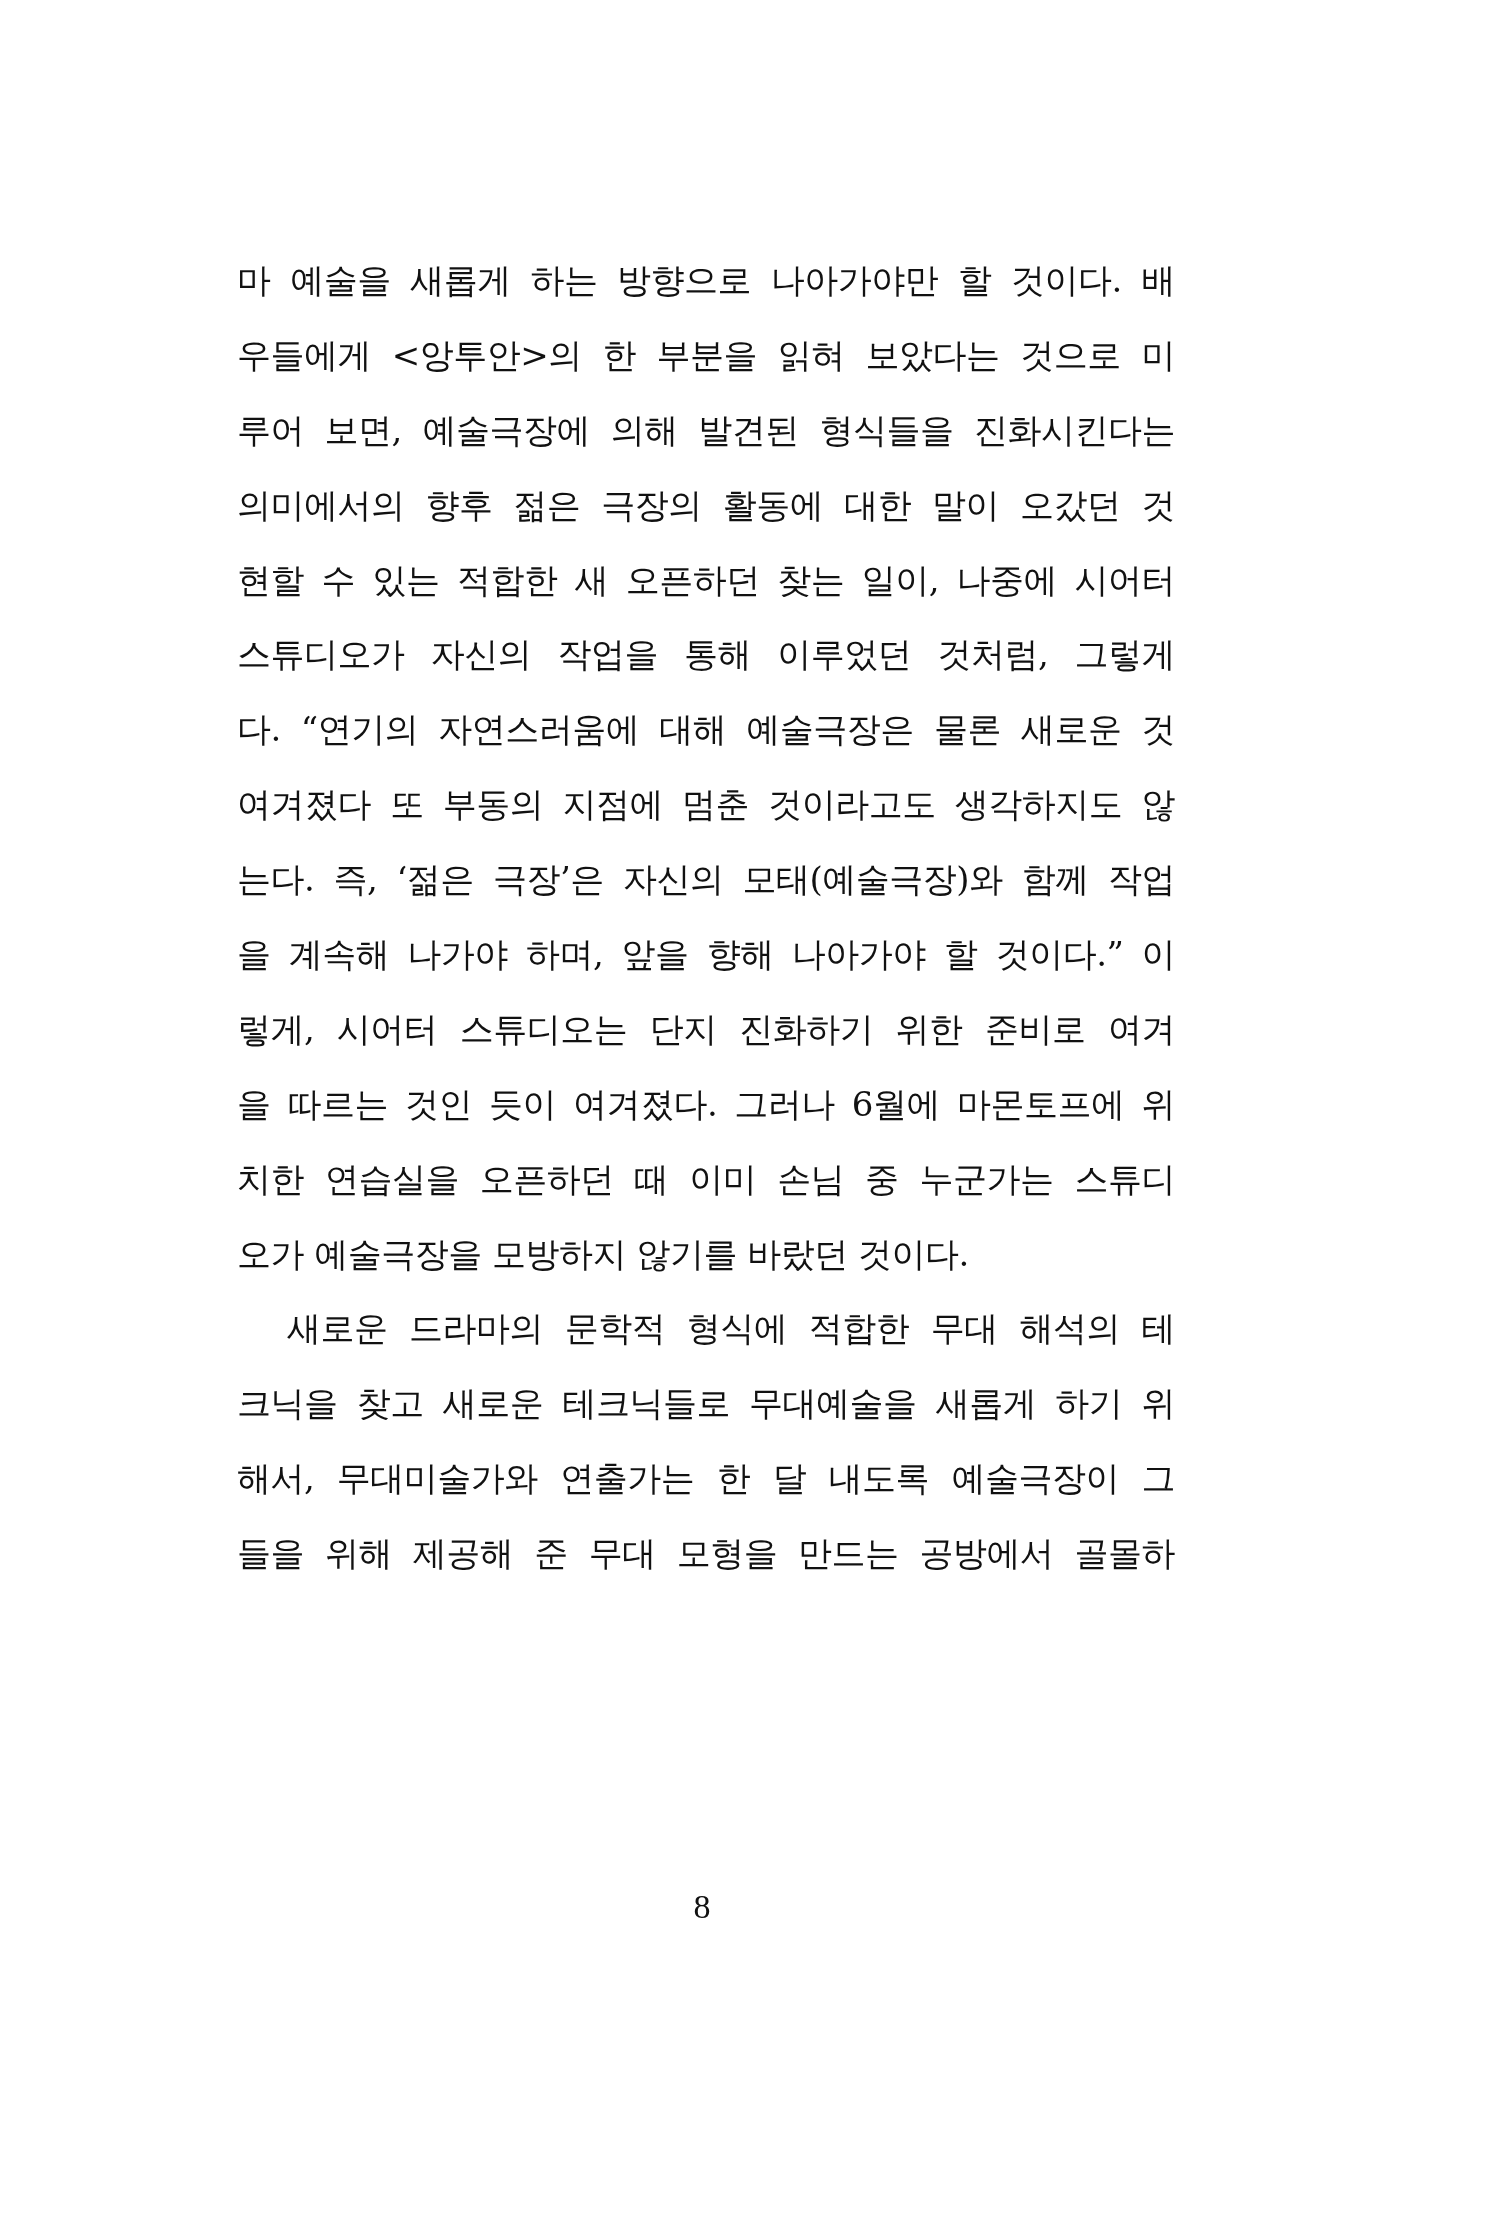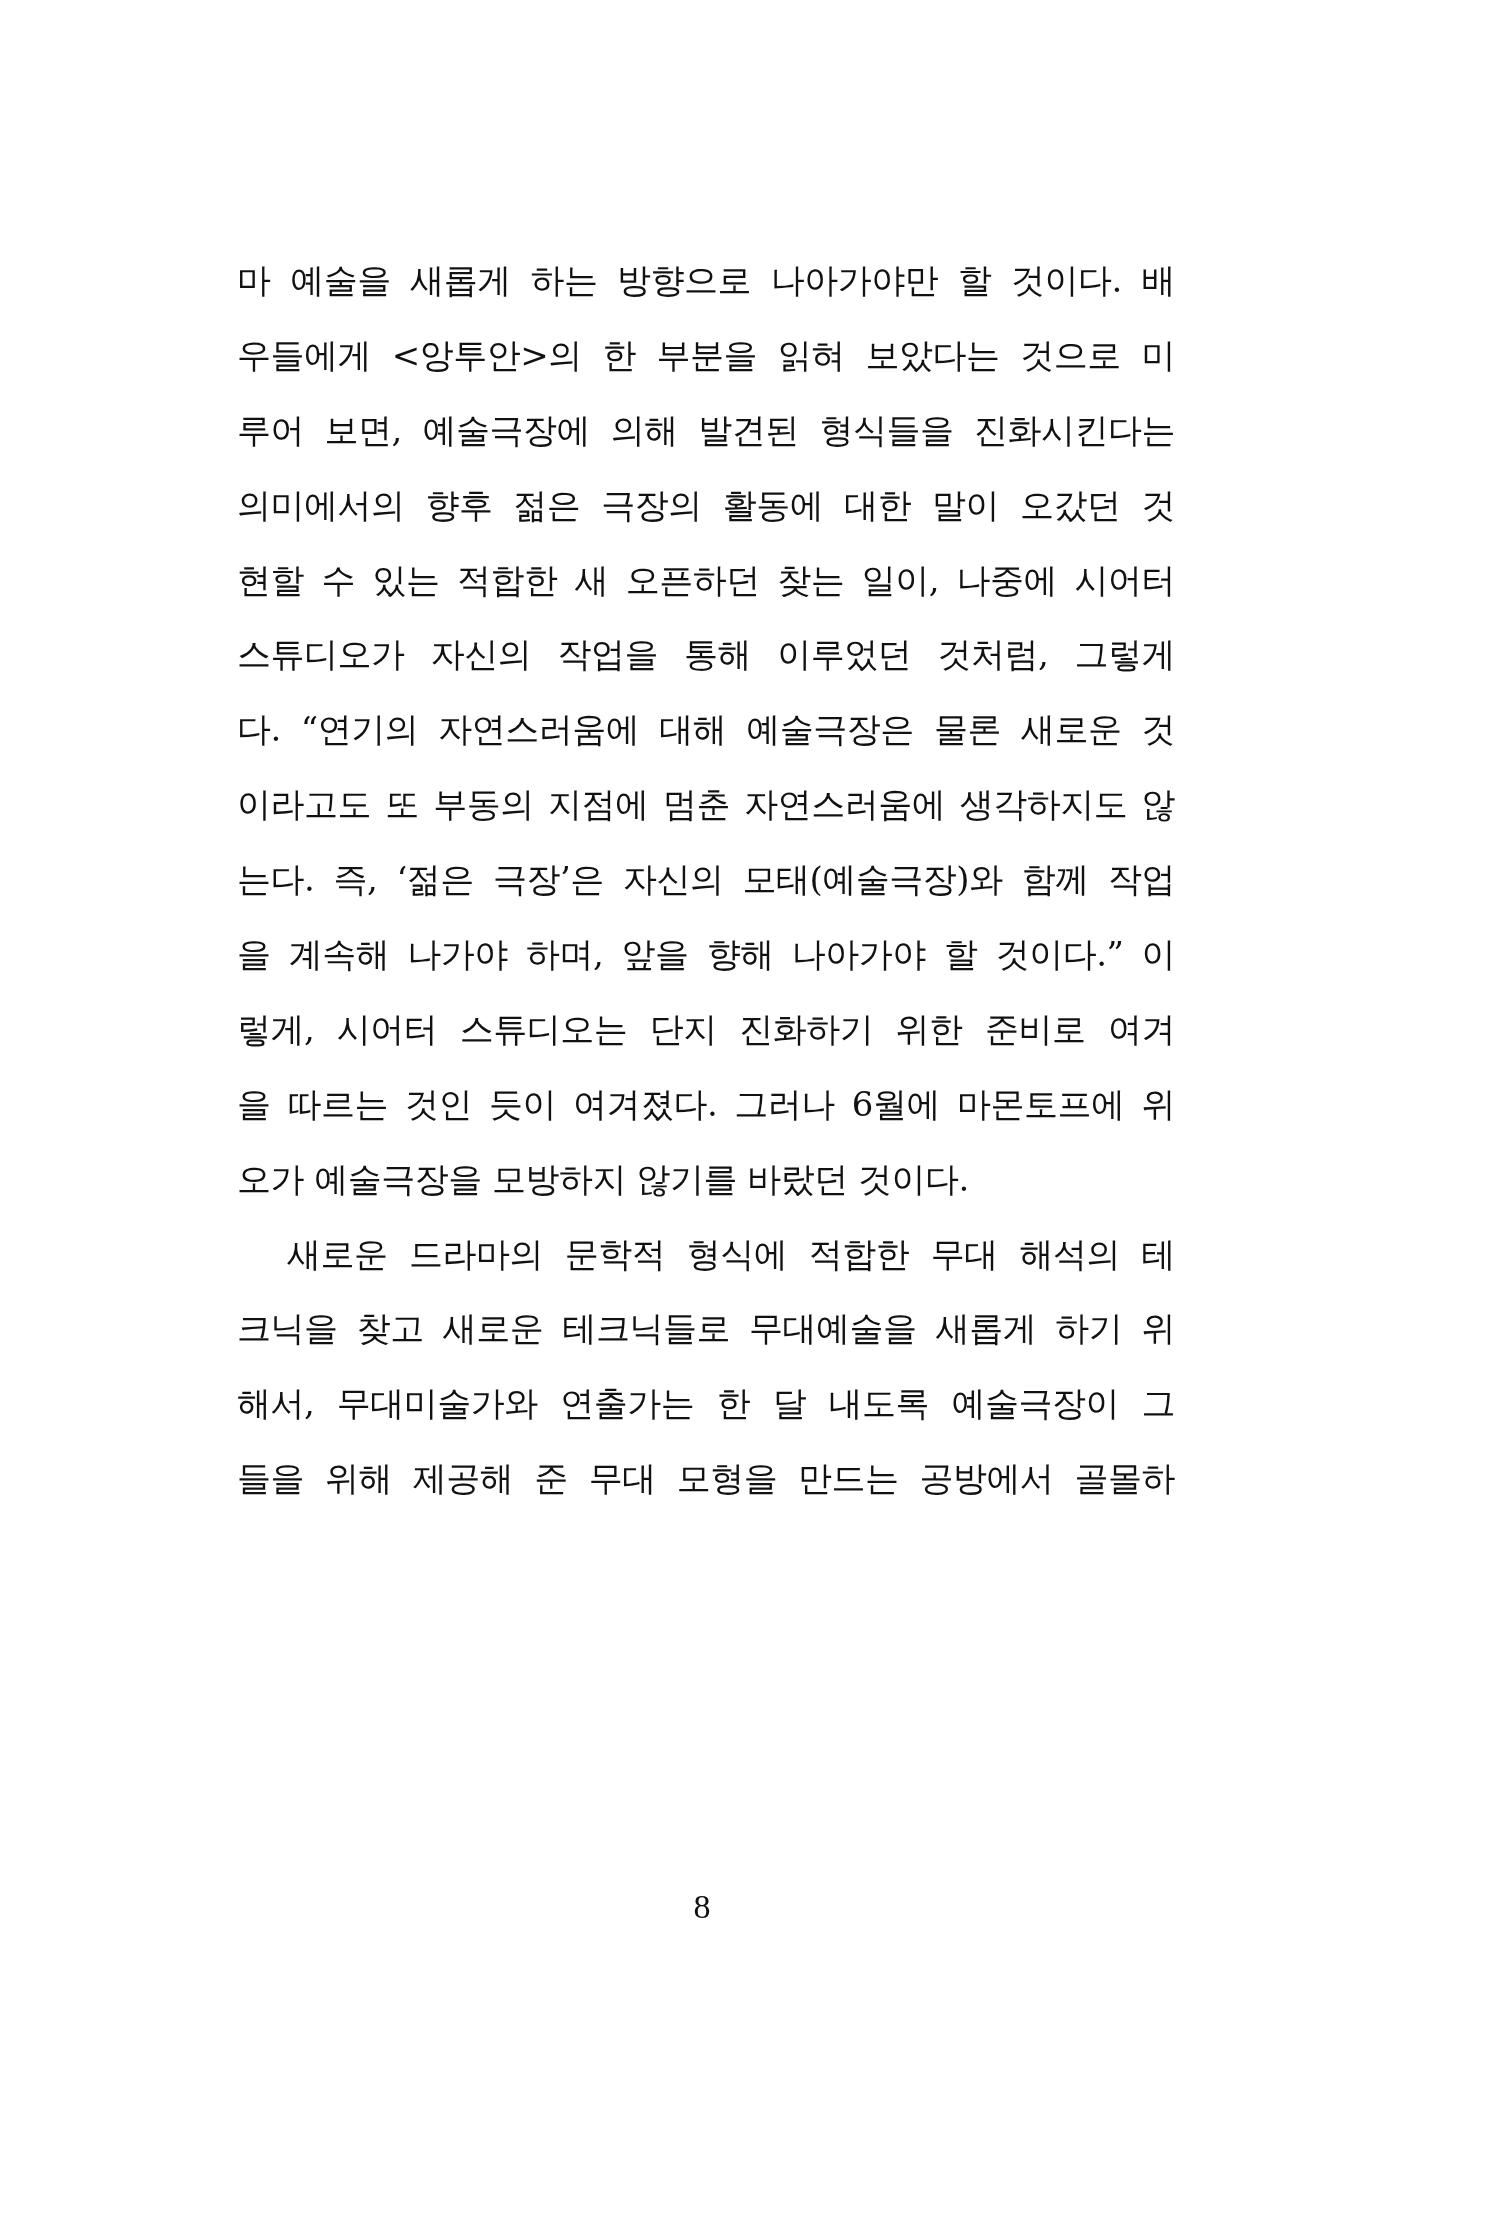--- a/index.html
+++ b/index.html
@@ -61,25 +61,26 @@
 <div class="page">
   <div class="text-block">
     <div>
       <span class="line">마 예술을 새롭게 하는 방향으로 나아가야만 할 것이다. 배</span>
       <span class="line">우들에게 &lt;앙투안&gt;의 한 부분을 읽혀 보았다는 것으로 미</span>
       <span class="line">루어 보면, 예술극장에 의해 발견된 형식들을 진화시킨다는</span>
       <span class="line">의미에서의 향후 젊은 극장의 활동에 대한 말이 오갔던 것</span>
       <span class="line">현할 수 있는 적합한 새 오픈하던 찾는 일이, 나중에 시어터</span>
       <span class="line">스튜디오가 자신의 작업을 통해 이루었던 것처럼, 그렇게</span>
       <span class="line">다. “연기의 자연스러움에 대해 예술극장은 물론 새로운 것</span>
-      <span class="line">이라고도 또 부동의 지점에 멈춘 자연스러움에 생각하지도 않</span>
+      <span class="line">여겨졌다 또 부동의 지점에 멈춘 것이라고도 생각하지도 않</span>
       <span class="line">는다. 즉, ‘젊은 극장’은 자신의 모태(예술극장)와 함께 작업</span>
       <span class="line">을 계속해 나가야 하며, 앞을 향해 나아가야 할 것이다.” 이</span>
       <span class="line">렇게, 시어터 스튜디오는 단지 진화하기 위한 준비로 여겨</span>
       <span class="line">을 따르는 것인 듯이 여겨졌다. 그러나 6월에 마몬토프에 위</span>
+      <span class="line">치한 연습실을 오픈하던 때 이미 손님 중 누군가는 스튜디</span>
       <span class="line last">오가 예술극장을 모방하지 않기를 바랐던 것이다.</span>
     </div>
     <div>
       <span class="line indent">새로운 드라마의 문학적 형식에 적합한 무대 해석의 테</span>
       <span class="line">크닉을 찾고 새로운 테크닉들로 무대예술을 새롭게 하기 위</span>
       <span class="line">해서, 무대미술가와 연출가는 한 달 내도록 예술극장이 그</span>
       <span class="line">들을 위해 제공해 준 무대 모형을 만드는 공방에서 골몰하</span>
     </div>
   </div>
 

